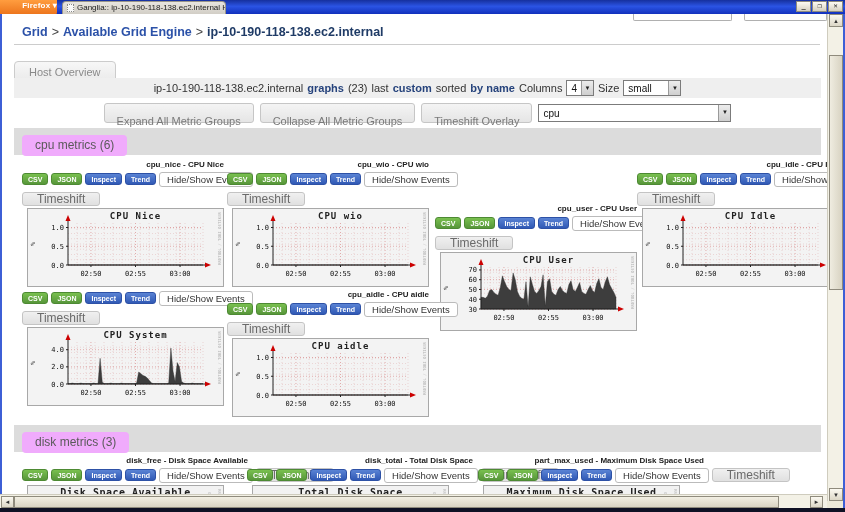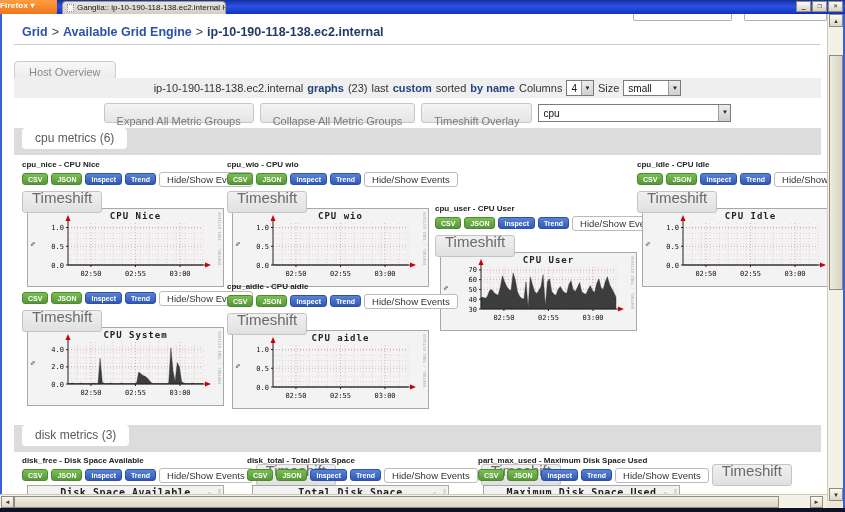--- a/index.html
+++ b/index.html
@@ -11,21 +11,21 @@
   }
   
   #titlebar {
     position:absolute; left:0; top:0; width:845px; height:14px;
     background:linear-gradient(180deg,#16309e 0%,#2b54e4 45%,#1130bc 100%);
   }
   #firefox-btn {
     position:absolute; left:0; top:0; width:57px; height:20px;
     background:linear-gradient(#ff9d3f,#e5650e);
     border-radius:0 0 8px 0; color:#fff; font-size:8px; font-weight:bold;
-    line-height:12px; text-align:left; letter-spacing:0.2px;
+    line-height:12px; text-align:right; letter-spacing:0.2px;
   }
   #browser-tab {
     position:absolute; left:62px; top:1px; width:164px; height:13px;
     background:linear-gradient(#e8e5df,#d2cec6);
     border:1px solid #9a968a; border-bottom:none; border-radius:4px 4px 0 0;
     font-size:8px; color:#1a1a1a; line-height:12px; padding:0 4px;
     white-space:nowrap; overflow:hidden; display:flex; align-items:center; gap:3px;
   }
   .tab-favicon { display:inline-block; width:7px; height:8px; background:#fafafa; border:1px dotted #8a8a8a; flex:0 0 auto; }
   #win-controls { position:absolute; right:2px; top:1px; display:flex; gap:1px; }
@@ -110,43 +110,43 @@
     border:1px solid #c6c6c6; border-radius:3px; color:#7a7a7a;
     font-size:11px; line-height:18px;
   }
   #metric-select { width:193px; height:18px; margin-top:1px; }
   #metric-select .val { flex:1; }
 
   .section-band {
     position:absolute; left:12px; width:807px; height:27px; background:#dcdcdc;
   }
   .section-chip {
-    position:absolute; left:8px; top:0; height:21px; padding:0 13px;
-    background:#ffffff; border-radius:4px; color:#5a5a5a; font-size:12px; line-height:21px;
+    position:absolute; left:8px; top:7px; height:21px; padding:0 13px;
+    background:#f0abfc; border-radius:4px; color:#5a5a5a; font-size:12px; line-height:21px;
   }
 
   
   .cell { position:absolute; width:202px; }
   .cell.wide { width:226px; }
-  .meta { font-size:8px; font-weight:bold; color:#222; height:9px; line-height:9px; white-space:nowrap; margin-bottom:2px; }
+  .meta { font-size:8px; font-weight:bold; color:#222; height:9px; line-height:9px; white-space:nowrap; margin-bottom:2px;text-align:right; }
   .btnrow { display:flex; align-items:center; gap:3px; height:16px; margin-bottom:2px; white-space:nowrap; }
   .mini {
     display:inline-block; height:12px; line-height:11px; padding:0 5px;
     border-radius:3px; font-size:7px; font-weight:bold; color:#fff;
   }
   .mini.green { background:linear-gradient(#79c04f,#57963a); border:1px solid #4d8a33; }
   .mini.blue  { background:linear-gradient(#5a83d4,#3059b5); border:1px solid #2d51a6; }
   .hse {
     display:inline-block; height:15px; line-height:13px; padding:0 7px; background:#fff;
     border:1px solid #bbb; border-radius:3px; font-size:9.5px; color:#333;
   }
   .ts {
-    display:inline-block; height:22px; line-height:12px; padding:0 9px;
+    display:inline-block; height:14px; line-height:12px; padding:0 14px;
     background:linear-gradient(#f0f0f0,#e0e0e0); border:1px solid #c4c4c4;
-    border-radius:3px; font-size:15px; color:#6a6a6a;
+    border-radius:3px; font-size:12px; color:#6a6a6a;
   }
   .tsrow { height:17px; margin-bottom:2px; }
   svg.rrd { display:block; margin-left:5px; background:#f3f3f3; border:1px solid #a8a8a8; }
   .rrd-stub {
     position:relative; margin-left:5px; width:197px; height:28px;
     background:#f2f2f2; border:1px solid #a8a8a8; text-align:center;
   }
   .rrd-stub .stub-title {
     font-family:"DejaVu Sans Mono", monospace; font-size:10px; font-weight:bold;
     color:#222; line-height:14px; letter-spacing:0.5px;
@@ -532,21 +532,21 @@
           <text x="62.95" y="67" text-anchor="middle" font-size="7" fill="#111" font-family="DejaVu Sans Mono, monospace">02:50</text>
           <line x1="107.5" y1="56" x2="107.5" y2="58" stroke="#222" stroke-width="1"></line>
           <text x="107.5" y="67" text-anchor="middle" font-size="7" fill="#111" font-family="DejaVu Sans Mono, monospace">02:55</text>
           <line x1="152.05" y1="56" x2="152.05" y2="58" stroke="#222" stroke-width="1"></line>
           <text x="152.05" y="67" text-anchor="middle" font-size="7" fill="#111" font-family="DejaVu Sans Mono, monospace">03:00</text>
           <text x="107.5" y="10" text-anchor="middle" font-size="9" font-weight="bold" fill="#222" font-family="DejaVu Sans Mono, monospace" letter-spacing="1">CPU System</text>
           <text x="7" y="35" text-anchor="middle" font-size="6" fill="#333" transform="rotate(-90 7 35)" font-family="DejaVu Sans Mono, monospace">%</text>
           <text x="193" y="56" font-size="4" fill="#b5b5b5" transform="rotate(-90 193 56)" font-family="DejaVu Sans Mono, monospace">RRDTOOL / TOBI OETIKER</text>
         </svg>
       </div>
-      <div class="cell" style="left: 225px; top: 268px;">
+      <div class="cell" style="left: 225px; top: 276px;">
         <div class="meta">cpu_aidle - CPU aidle</div>
         <div class="btnrow">
           <span class="mini green">CSV</span>
           <span class="mini green">JSON</span>
           <span class="mini blue">Inspect</span>
           <span class="mini blue">Trend</span>
           <span class="hse">Hide/Show Events</span>
         </div>
         <div class="tsrow"><span class="ts">Timeshift</span></div>
         <svg class="rrd" width="197" height="79">

